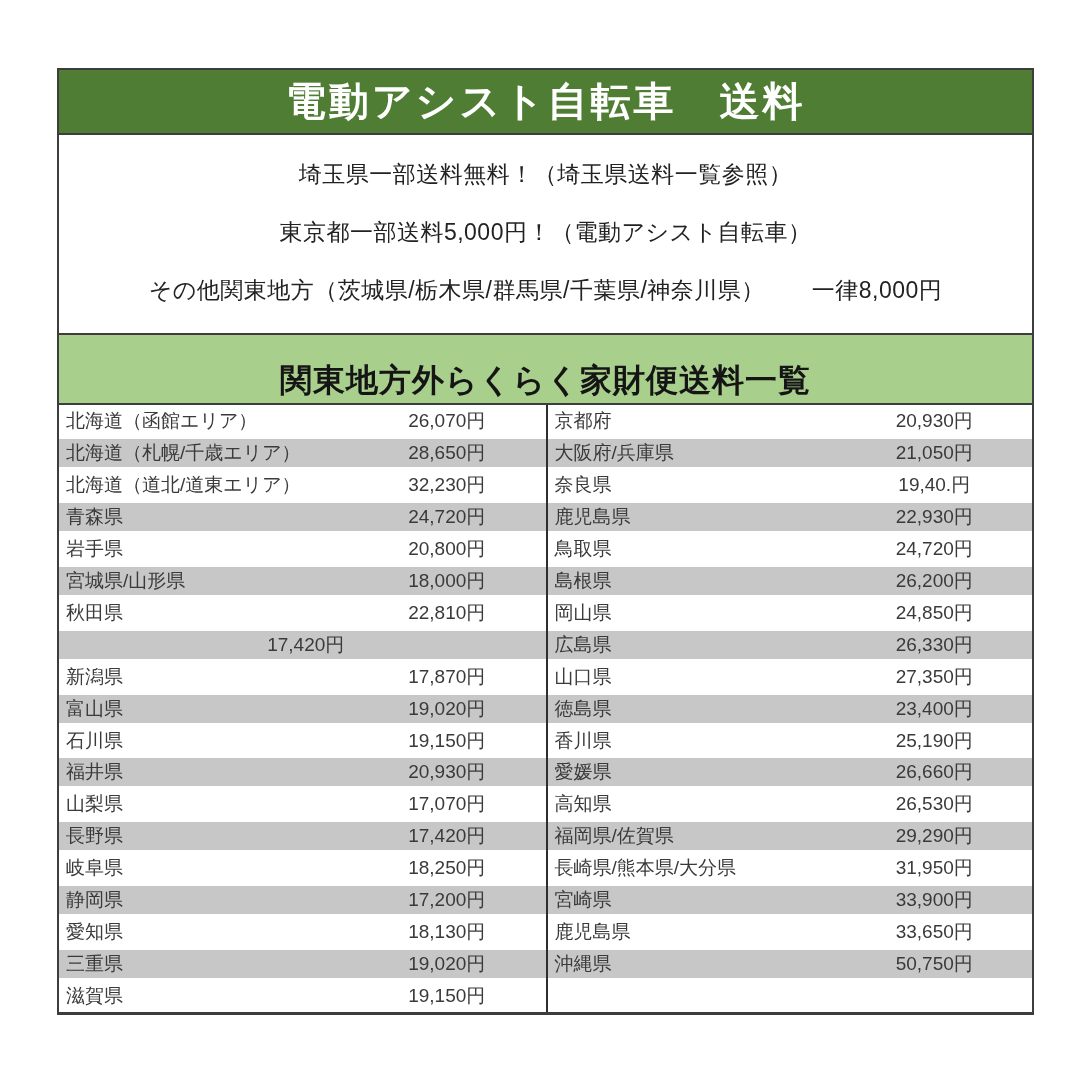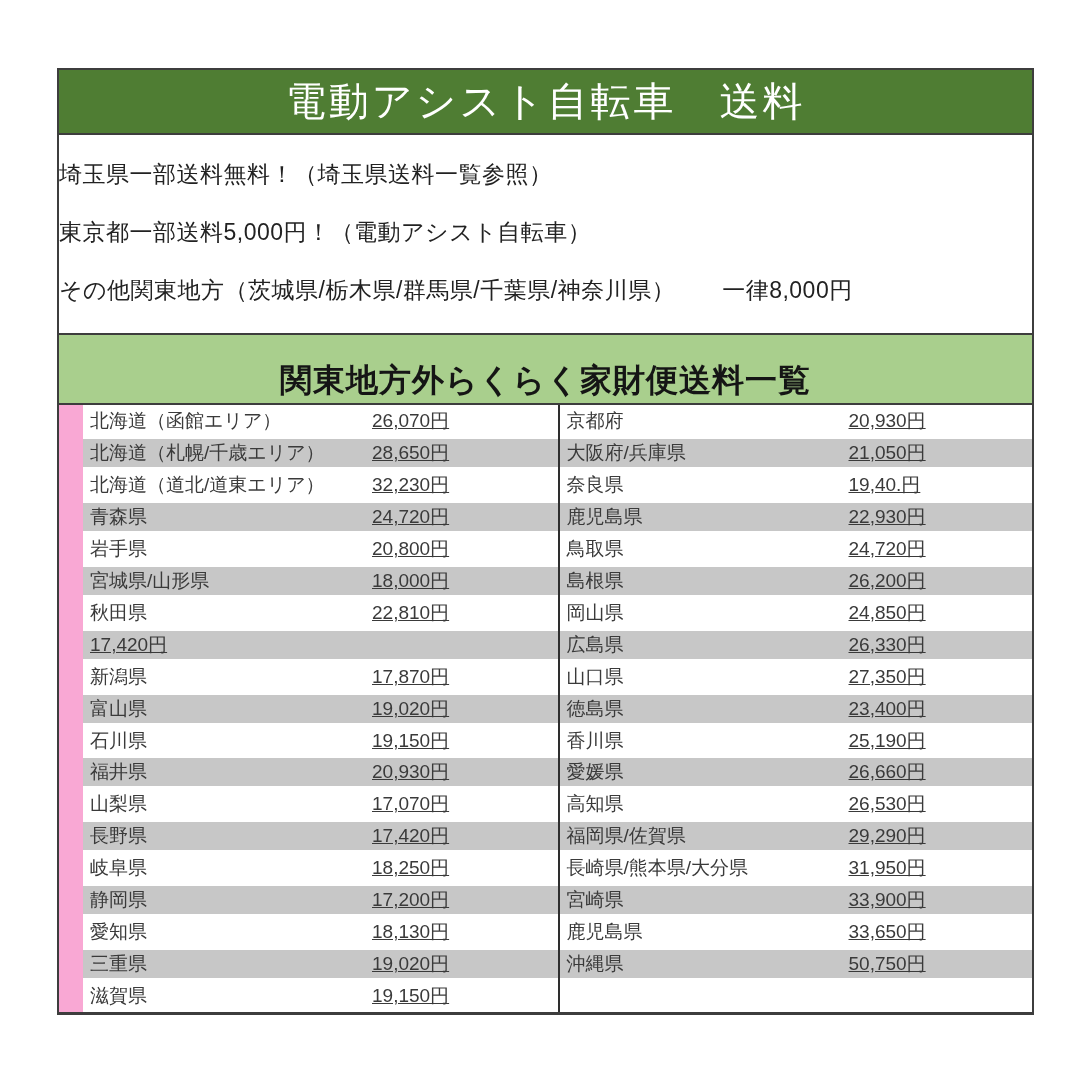--- a/index.html
+++ b/index.html
@@ -24,31 +24,31 @@
 
   .banner-dark {
     flex: 0 0 65px;
     background: var(--dark-green, #4f7d33);
     border-bottom: 2px solid var(--border, #3d3d3d);
     display: flex; align-items: center; justify-content: center;
   }
   .banner-dark h1 {
     color: #ffffff;
     font-size: 40px;
-    font-weight: normal;
+    font-weight: bold;
     letter-spacing: 3px;
     white-space: nowrap;
   }
 
   .notes {
     flex: 0 0 198px;
     display: flex;
     flex-direction: column;
     justify-content: space-around;
-    align-items: flex-start;
+    align-items: center;
     padding: 10px 0 14px 0;
   }
   .notes p {
     font-size: 23px;
     color: #222222;
     white-space: nowrap;
     letter-spacing: 0.5px;
   }
 
   .banner-light {
@@ -63,22 +63,21 @@
     font-size: 32px;
     font-weight: bold;
     letter-spacing: 1px;
     white-space: nowrap;
     margin-top: 24px;
   }
 
   .fee-table {
     flex: 1 1 auto;
     display: flex;
-    background: #f9a8d4;
-    padding-left: 24px;
+    background: #e5e5e5;
   }
   .fee-col {
     width: 50%;
     display: flex;
     flex-direction: column;
   }
   .fee-col.right { border-left: 2px solid #2e2e2e; }
 
   .row {
     flex: 1 1 0;
@@ -87,21 +86,21 @@
     padding-left: 7px;
     font-size: 19px;
     color: #3a3a3a;
     background: #ffffff;
   }
   .row.alt {
     background: var(--row-gray, #c7c7c7);
     box-shadow: inset 0 2px 0 #ffffff, inset 0 -2px 0 #ffffff;
   }
   .row .region { flex: 0 0 282px; white-space: nowrap; }
-  .row .price  { flex: 1 1 auto; text-align: left; white-space: nowrap; text-decoration: underline; }
+  .row .price  { flex: 1 1 auto; text-align: center; white-space: nowrap; }
 </style>
 </head>
 <body>
 
 <div class="page">
   <div class="panel">
 
     <div class="banner-dark">
       <h1>電動アシスト自転車　送料</h1>
     </div>

